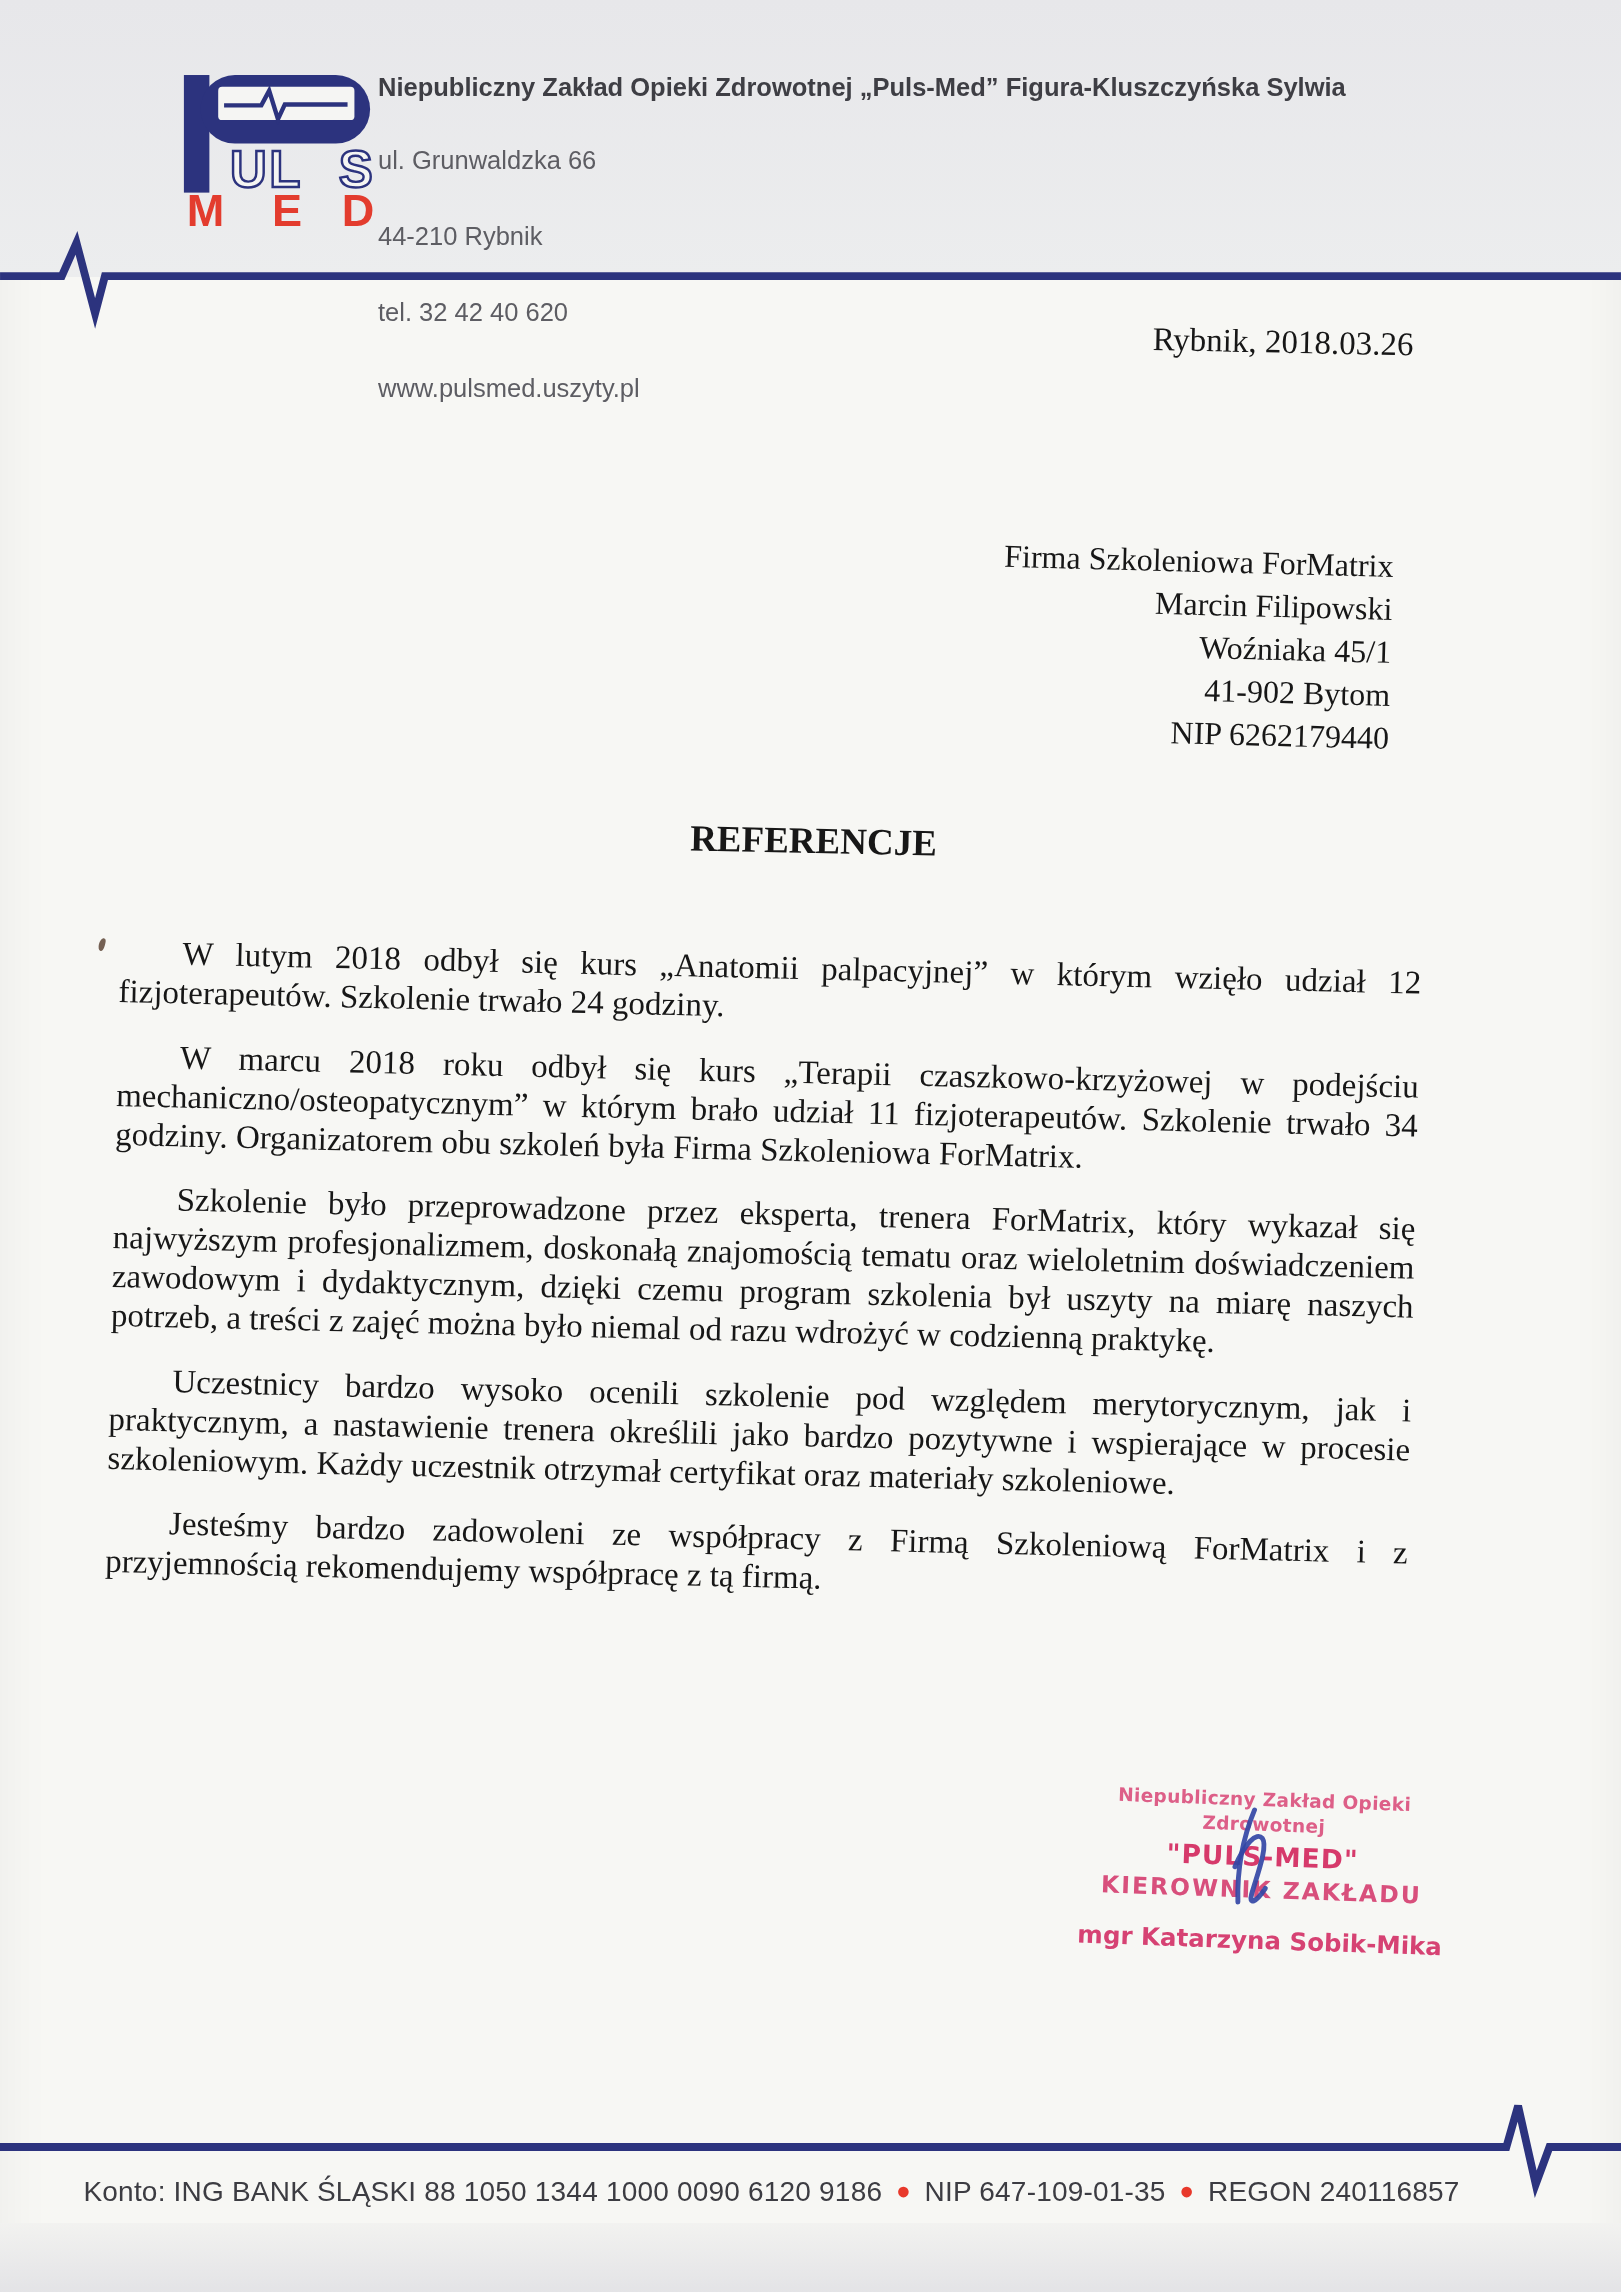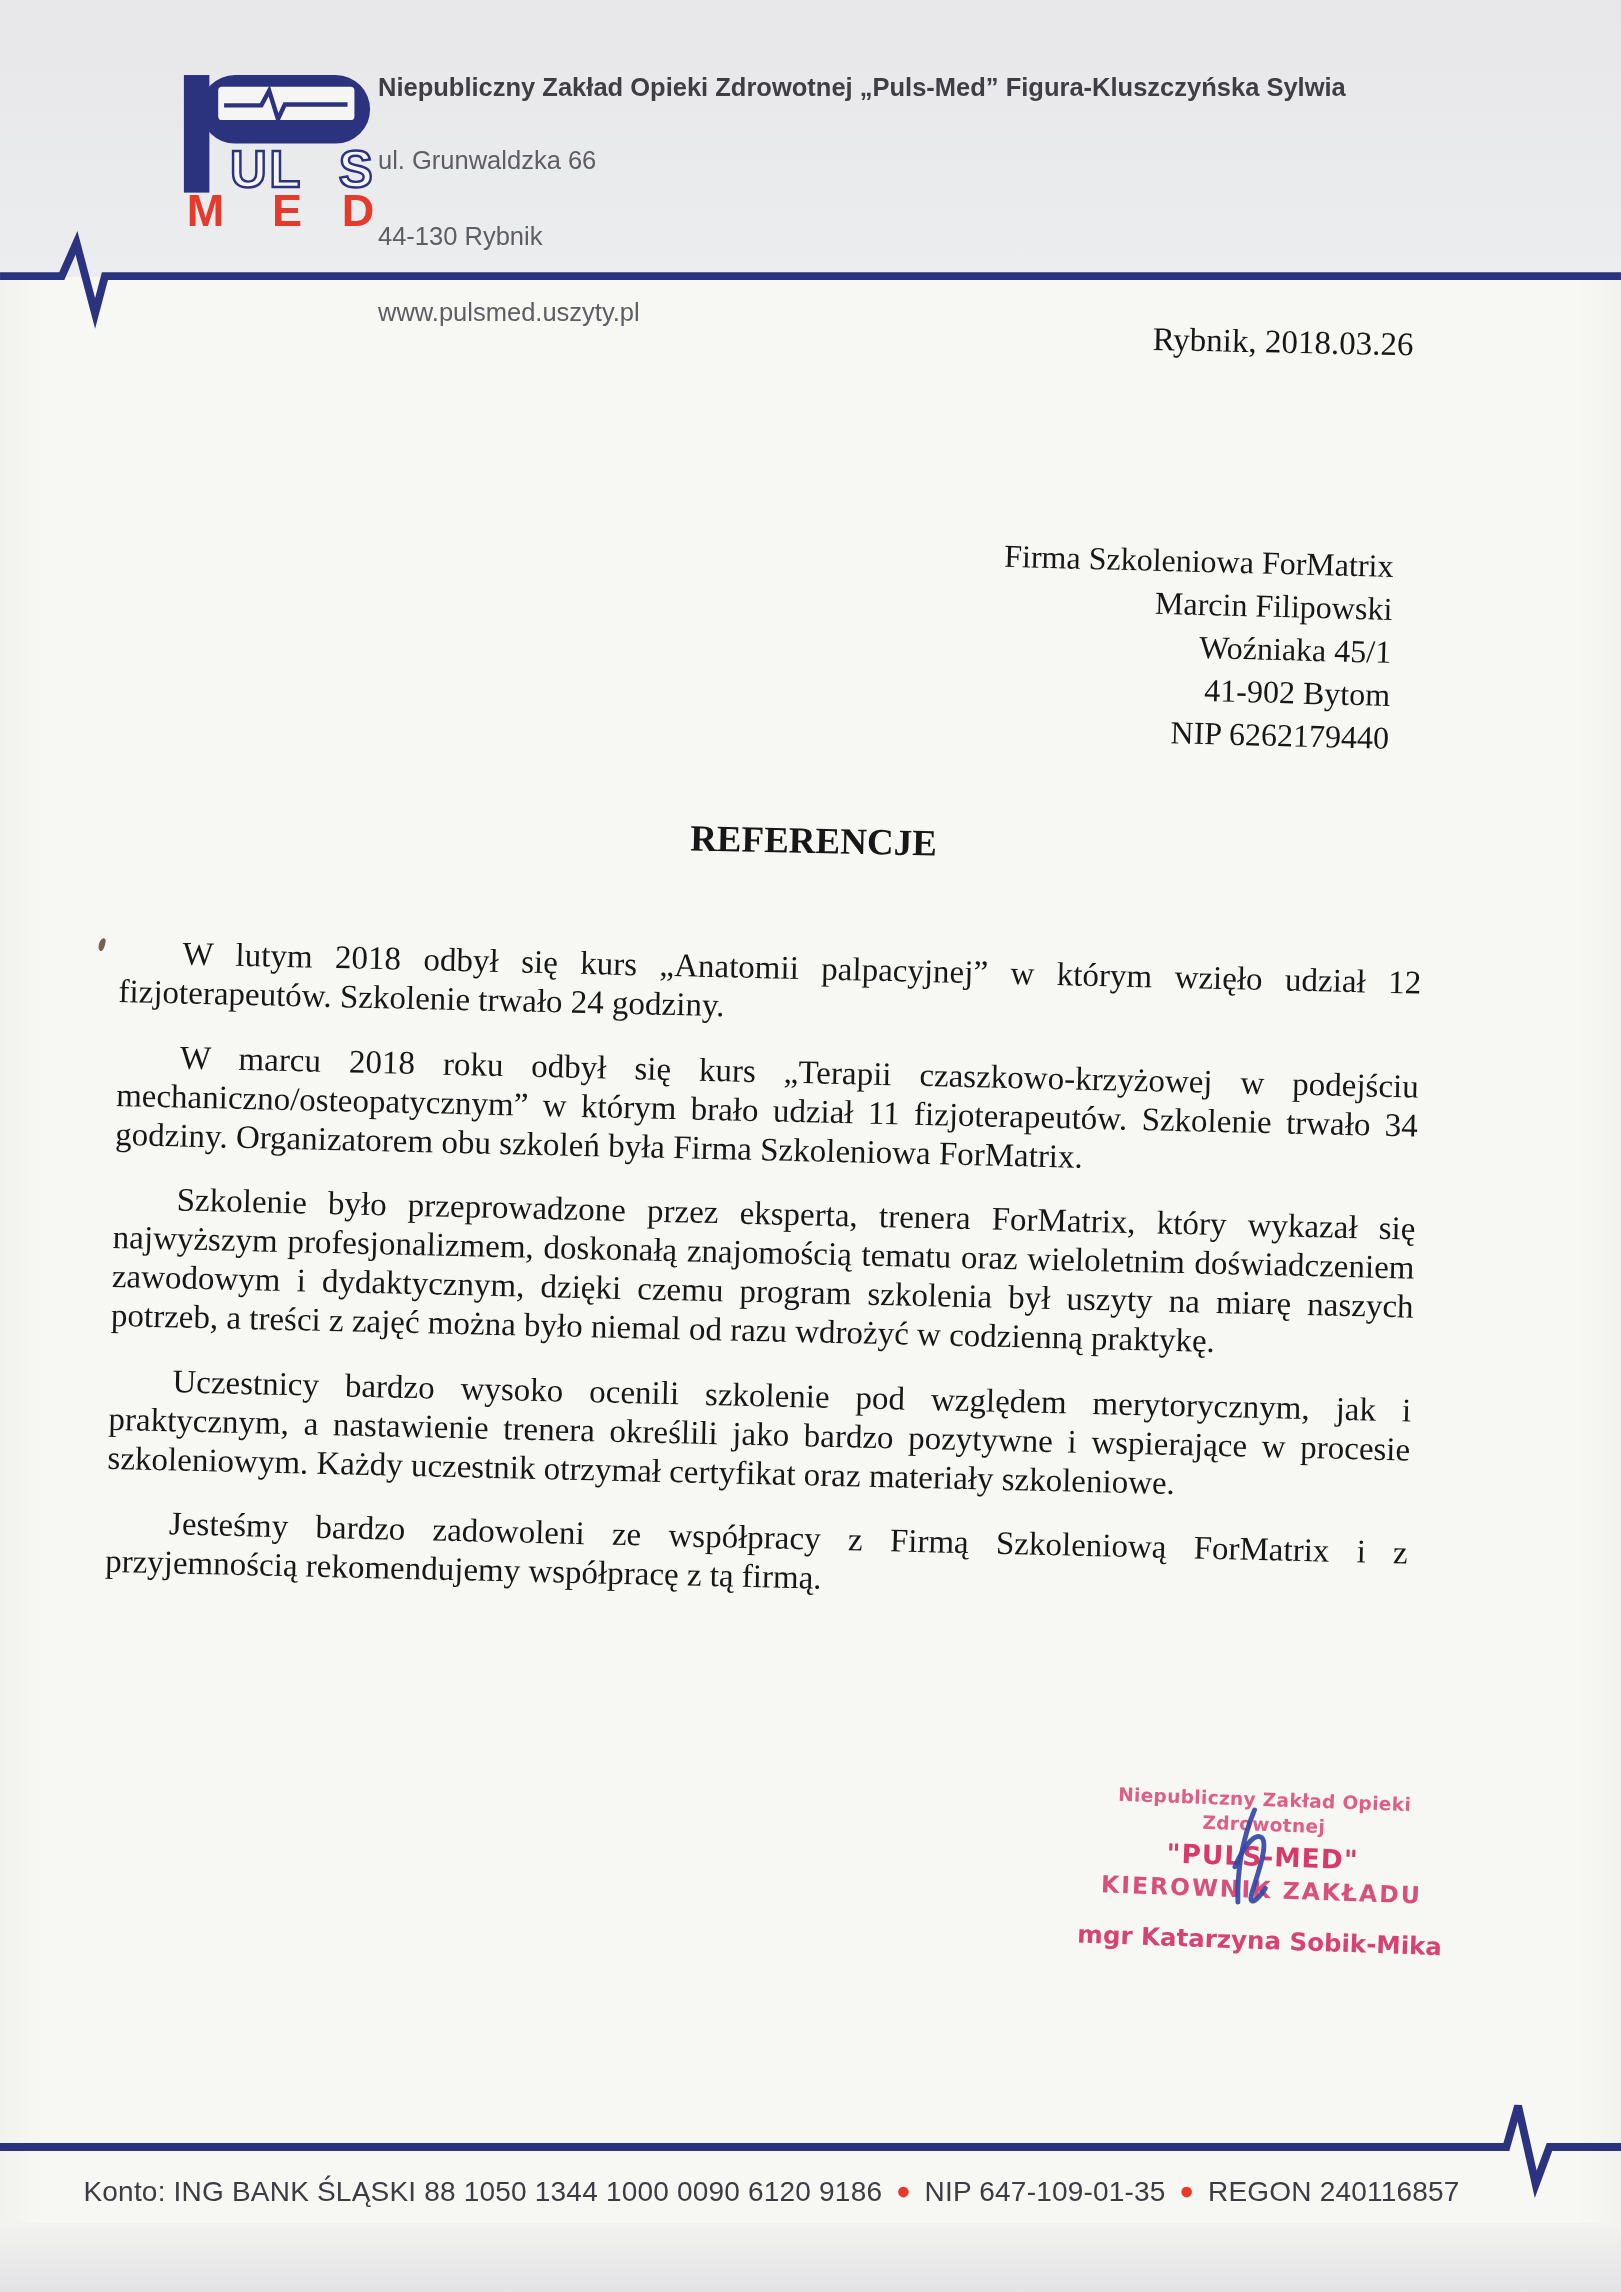--- a/index.html
+++ b/index.html
@@ -76,21 +76,22 @@
     </text>
 
     <text y="164" font-family="Liberation Sans, sans-serif" font-size="46" font-weight="bold" fill="#e33c2e">
       <tspan x="8">M</tspan><tspan x="95">E</tspan><tspan x="166">D</tspan>
     </text>
   </svg>
 
   <div class="header-text">
     <div class="org-name">Niepubliczny Zakład Opieki Zdrowotnej „Puls-Med” Figura-Kluszczyńska Sylwia</div>
     <div class="addr-line">ul. Grunwaldzka 66</div>
-    <div class="addr-line">44-130 Rybnik</div>
+    <div class="addr-line">44-210 Rybnik</div>
+    <div class="addr-line">tel. 32 42 40 620</div>
     <div class="addr-line">www.pulsmed.uszyty.pl</div>
   </div>
 
   <svg class="rule-svg rule-top" viewBox="0 0 1654 100" aria-hidden="true">
     <polyline points="0,42 63,42 78,8 97,80 107,42 1654,42" fill="none" stroke="#2c337e" stroke-width="8" stroke-linejoin="miter"></polyline>
   </svg>
 
   <div class="date-line serif">Rybnik, 2018.03.26</div>
 
   <div class="recipient serif">

